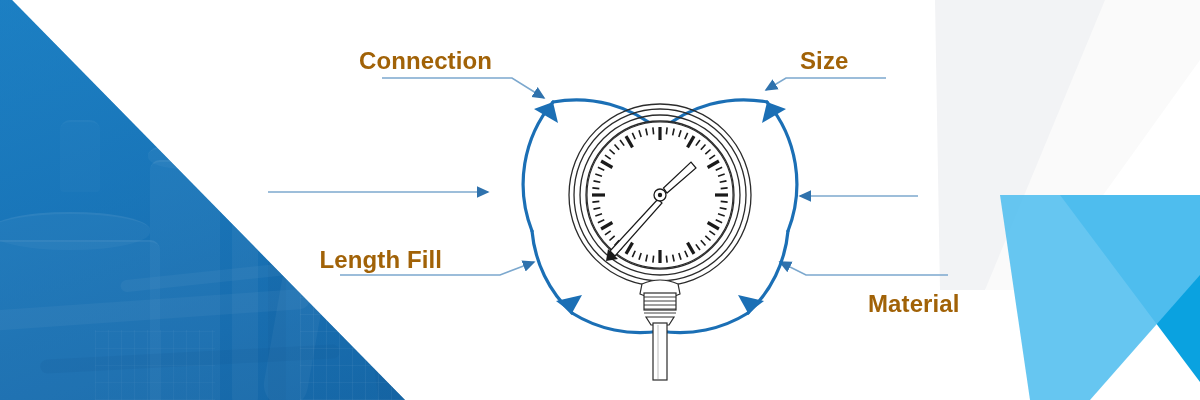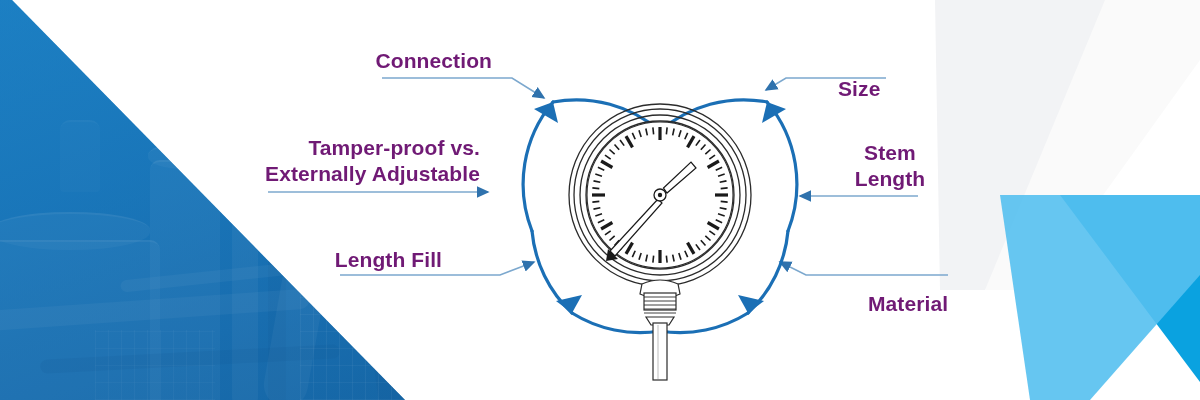--- a/index.html
+++ b/index.html
@@ -59,22 +59,22 @@
   .right-shape {
     position: absolute;
     top: 0; left: 0;
     width: 1200px; height: 400px;
     pointer-events: none;
   }
 
   
   .label {
     position: absolute;
-    color: #701a75;
-    font-size: 21px;
+    color: #a16207;
+    font-size: 24px;
     font-weight: 700;
     letter-spacing: 0.1px;
     line-height: 25px;
     white-space: nowrap;
   }
   .label.two-line { line-height: 26px; white-space: normal; }
   .label.align-right { text-align: right; }
   .label.align-center { text-align: center; }
 
   
@@ -119,33 +119,25 @@
     <polygon points="935,0 1200,0 1200,40 985,290 940,290" fill="#f2f3f5"></polygon>
     <polygon points="1105,0 1200,0 1200,60 1035,290 985,290" fill="#fafafa"></polygon>
 
     <polygon points="1060,195 1200,195 1200,382" fill="#0aa2e0"></polygon>
 
     <polygon points="1000,195 1200,195 1200,275 1090,400 1030,400" fill="#55c0f0" opacity="0.9"></polygon>
   </svg>
 
   <div class="label align-right" style="left:240px; top:48px; width:252px;">Connection</div>
 
-  <div class="label two-line align-right" style="left:200px; top:135px; width:280px;">
-    <div>Tamper-proof vs.</div>
-    <div>Externally Adjustable</div>
-  </div>
 
   <div class="label align-right" style="left:230px; top:247px; width:212px;">Length Fill</div>
 
-  <div class="label" style="left:838px; top:48px; width:160px;margin-top:28px;">Size</div>
-
-  <div class="label two-line align-center" style="left:820px; top:140px; width:140px;">
-    <div>Stem</div>
-    <div>Length</div>
-  </div>
+  <div class="label" style="left:800px; top:48px; width:160px;">Size</div>
+
 
   <div class="label" style="left:868px; top:247px; width:160px;margin-top:44px;">Material</div>
 
   <svg class="right-shape" viewBox="0 0 1200 400" width="1200" height="400">
     <defs>
       <marker id="tipR" markerWidth="9" markerHeight="9" refX="7" refY="4.5" orient="auto">
         <path d="M0,0.8 L8,4.5 L0,8.2 Z" fill="#2f72ad"></path>
       </marker>
       <marker id="tipL" markerWidth="9" markerHeight="9" refX="7" refY="4.5" orient="auto">
         <path d="M0,0.8 L8,4.5 L0,8.2 Z" fill="#2f72ad"></path>

